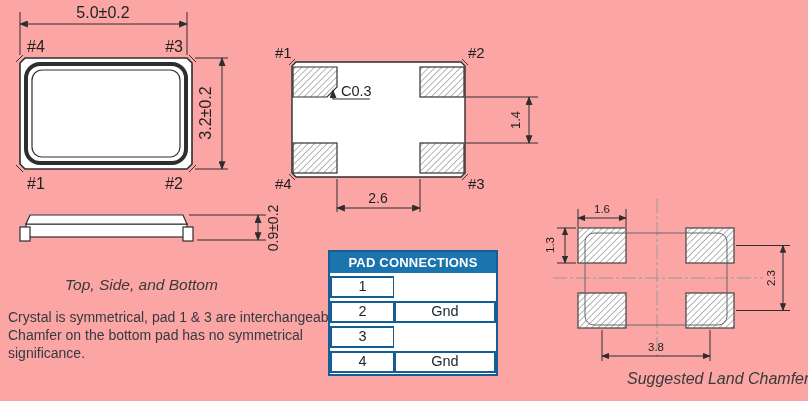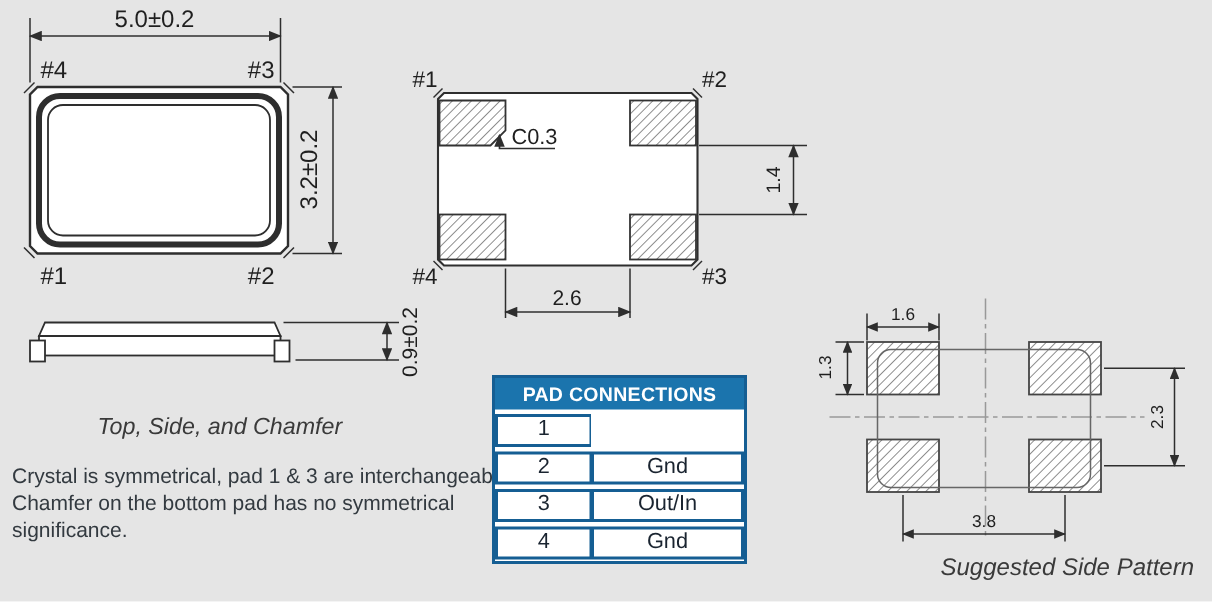--- a/index.html
+++ b/index.html
@@ -1,17 +1,17 @@
 <!DOCTYPE html>
 <html><head>
 <meta charset="utf-8">
 <style>
   html,body{margin:0;padding:0;background:#fff;}
   .stage{
-    position:relative;width:808px;height:401px;background:#e5e5e5;overflow:hidden;
+    position:relative;width:808px;height:401px;background:#fca5a5;overflow:hidden;
     font-family:"Liberation Sans", sans-serif;color:#2e2e2e;
   }
   .stage svg{position:absolute;overflow:visible;}
   svg text{font-family:"Liberation Sans", sans-serif;fill:#1f1f1f;}
   .caption{
     position:absolute;font-style:italic;color:#3a3a3a;font-size:15.5px;font-weight:500;
     white-space:nowrap;
   }
   .note{
     position:absolute;left:8px;top:308px;width:340px;font-size:14px;line-height:18px;color:#333a40;
@@ -188,40 +188,39 @@
     <text transform="translate(230,95) rotate(-90)" font-size="11.5" text-anchor="middle">2.3</text>
 
     <g stroke="#2e2e2e" stroke-width="1">
       <line x1="57" y1="147" x2="57" y2="178"></line>
       <line x1="165" y1="147" x2="165" y2="178"></line>
       <line x1="57" y1="173" x2="165" y2="173" marker-start="url(#arC)" marker-end="url(#arC)"></line>
     </g>
     <text x="111" y="168" font-size="11.5" text-anchor="middle">3.8</text>
   </svg>
 
-  <div class="caption" style="left:65px;top:276px;">Top, Side, and Chamfer</div>
-  <div class="caption" style="left:627px;top:370px;font-size:16px;">Suggested Side Pattern</div>
+  <div class="caption" style="left:65px;top:276px;">Top, Side, and Bottom</div>
+  <div class="caption" style="left:627px;top:370px;font-size:16px;">Suggested Land Chamfer</div>
 
   <div class="note">
     <span>Crystal is symmetrical, pad 1 &amp; 3 are interchangeable.</span>
     <span>Chamfer on the bottom pad has no symmetrical significance.</span>
   </div>
 
   <div class="pad-table">
     <div class="pt-header">PAD CONNECTIONS</div>
     <div class="pt-row">
       <div class="pt-cell pt-pad">1</div>
     </div>
     <div class="pt-row">
       <div class="pt-cell pt-pad">2</div>
       <div class="pt-cell pt-sig">Gnd</div>
     </div>
     <div class="pt-row">
       <div class="pt-cell pt-pad">3</div>
-      <div class="pt-cell pt-sig">Out/In</div>
     </div>
     <div class="pt-row">
       <div class="pt-cell pt-pad">4</div>
       <div class="pt-cell pt-sig">Gnd</div>
     </div>
   </div>
 
 </div>
 
 </body></html>

